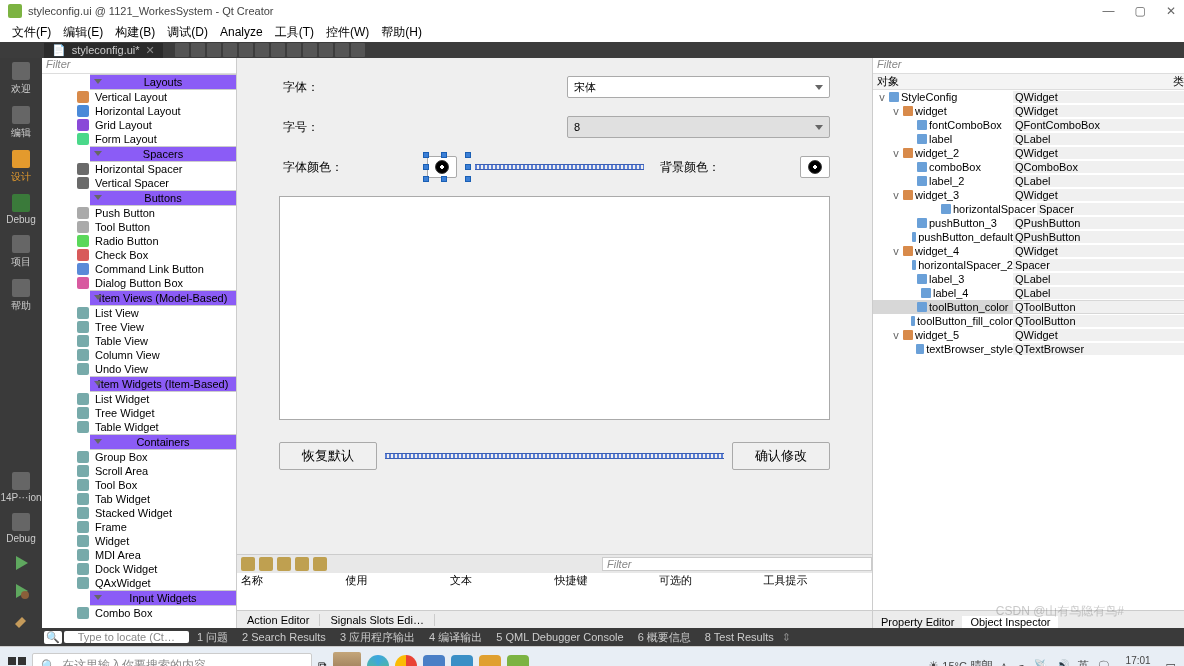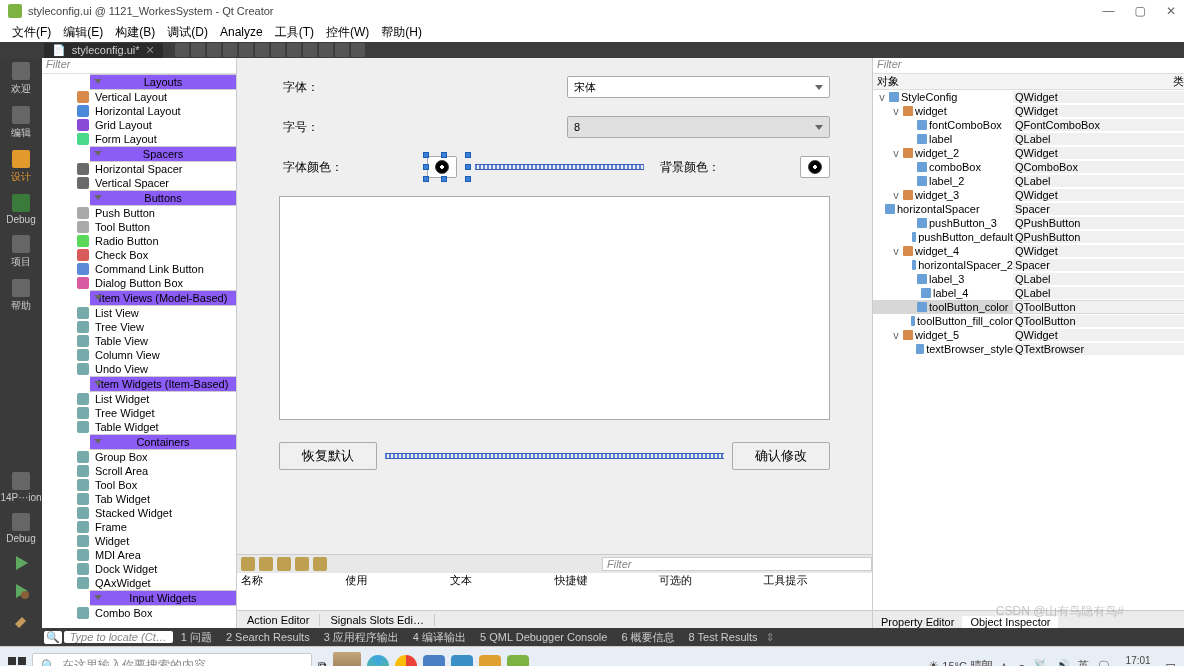--- a/index.html
+++ b/index.html
@@ -60,21 +60,21 @@
 .obj-row { display: flex; align-items: center; height: 14px; }
 .obj-row.sel { background: #d7d7d7; }
 .obj-name { width: 140px; display: flex; align-items: center; gap: 2px; }
 .obj-class { flex: 1; background: #f0f0f0; padding-left: 2px; }
 .tree-toggle { width: 10px; text-align: center; color: #666; }
 .obj-icon { width: 10px; height: 10px; background: #6aa0d8; border-radius: 1px; }
 .obj-icon.layout { background: #d88a4a; }
 .right-footer { height: 18px; background: #ececec; border-top: 1px solid #ccc; display: flex; align-items: flex-end; font-size: 11px; }
 .right-footer span { padding: 0 8px; }
 .status-bar { height: 18px; background: #3a3a3a; color: #ccc; display: flex; align-items: center; font-size: 11px; padding: 0 4px 0 44px; gap: 2px; }
-.status-bar .loc { background: #fff; color: #888; padding: 0 6px; border-radius: 2px; font-style: italic; }
+.status-bar .loc { background: #fff; color: #888; padding: 0 14px; border-radius: 2px; }
 .status-tab { padding: 0 6px; }
 .taskbar { height: 38px; background: #e8eef5; display: flex; align-items: center; padding: 0 8px; gap: 6px; border-top: 1px solid #ccc; position: relative; }
 .win-start { width: 18px; height: 18px; }
 .search-box { flex: 0 0 280px; height: 26px; background: #fff; border: 1px solid #ccc; border-radius: 2px; display: flex; align-items: center; padding: 0 8px; font-size: 12px; color: #888; gap: 6px; }
 .tray-icons { margin-left: auto; display: flex; align-items: center; gap: 8px; font-size: 11px; color: #444; }
 .weather { display: flex; align-items: center; gap: 4px; }
 .tray-right { display: flex; align-items: center; gap: 6px; }
 .net-badge { position: absolute; right: 42px; top: -48px; display: flex; align-items: center; gap: 4px; }
 .net-pill { background: #2a4a6a; color: #7fd6b0; border-radius: 10px; padding: 2px 8px; font-size: 10px; }
 .net-circle { width: 44px; height: 44px; border-radius: 50%; background: #3a4a5a; color: #fff; display: flex; align-items: center; justify-content: center; font-size: 13px; }
@@ -456,21 +456,21 @@
         </div>
         <div class="obj-row">
           <div class="obj-name" style="padding-left: 18px;">
             <span class="tree-toggle">v</span>
             <span class="obj-icon layout"></span>
             <span>widget_3</span>
           </div>
           <div class="obj-class">QWidget</div>
         </div>
         <div class="obj-row">
-          <div class="obj-name" style="">
+          <div class="obj-name" style="padding-left: 32px; margin-left: 24px;">
             <span class="tree-toggle"></span>
             <span class="obj-icon"></span>
             <span>horizontalSpacer</span>
           </div>
           <div class="obj-class">Spacer</div>
         </div>
         <div class="obj-row">
           <div class="obj-name" style="padding-left: 32px;">
             <span class="tree-toggle"></span>
             <span class="obj-icon"></span>

